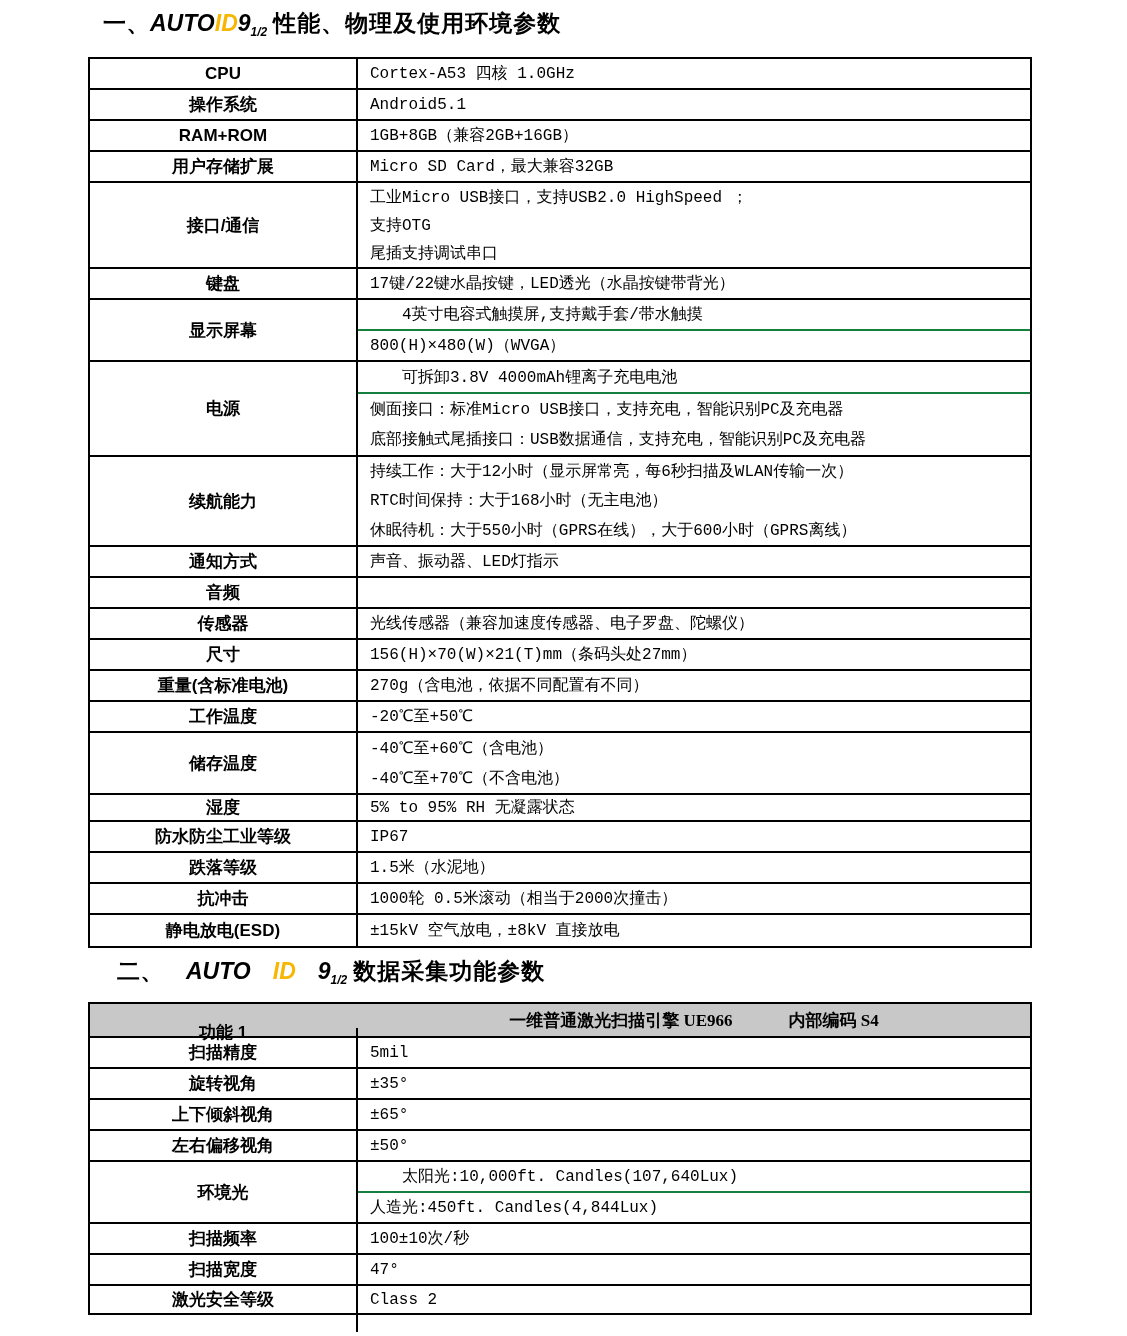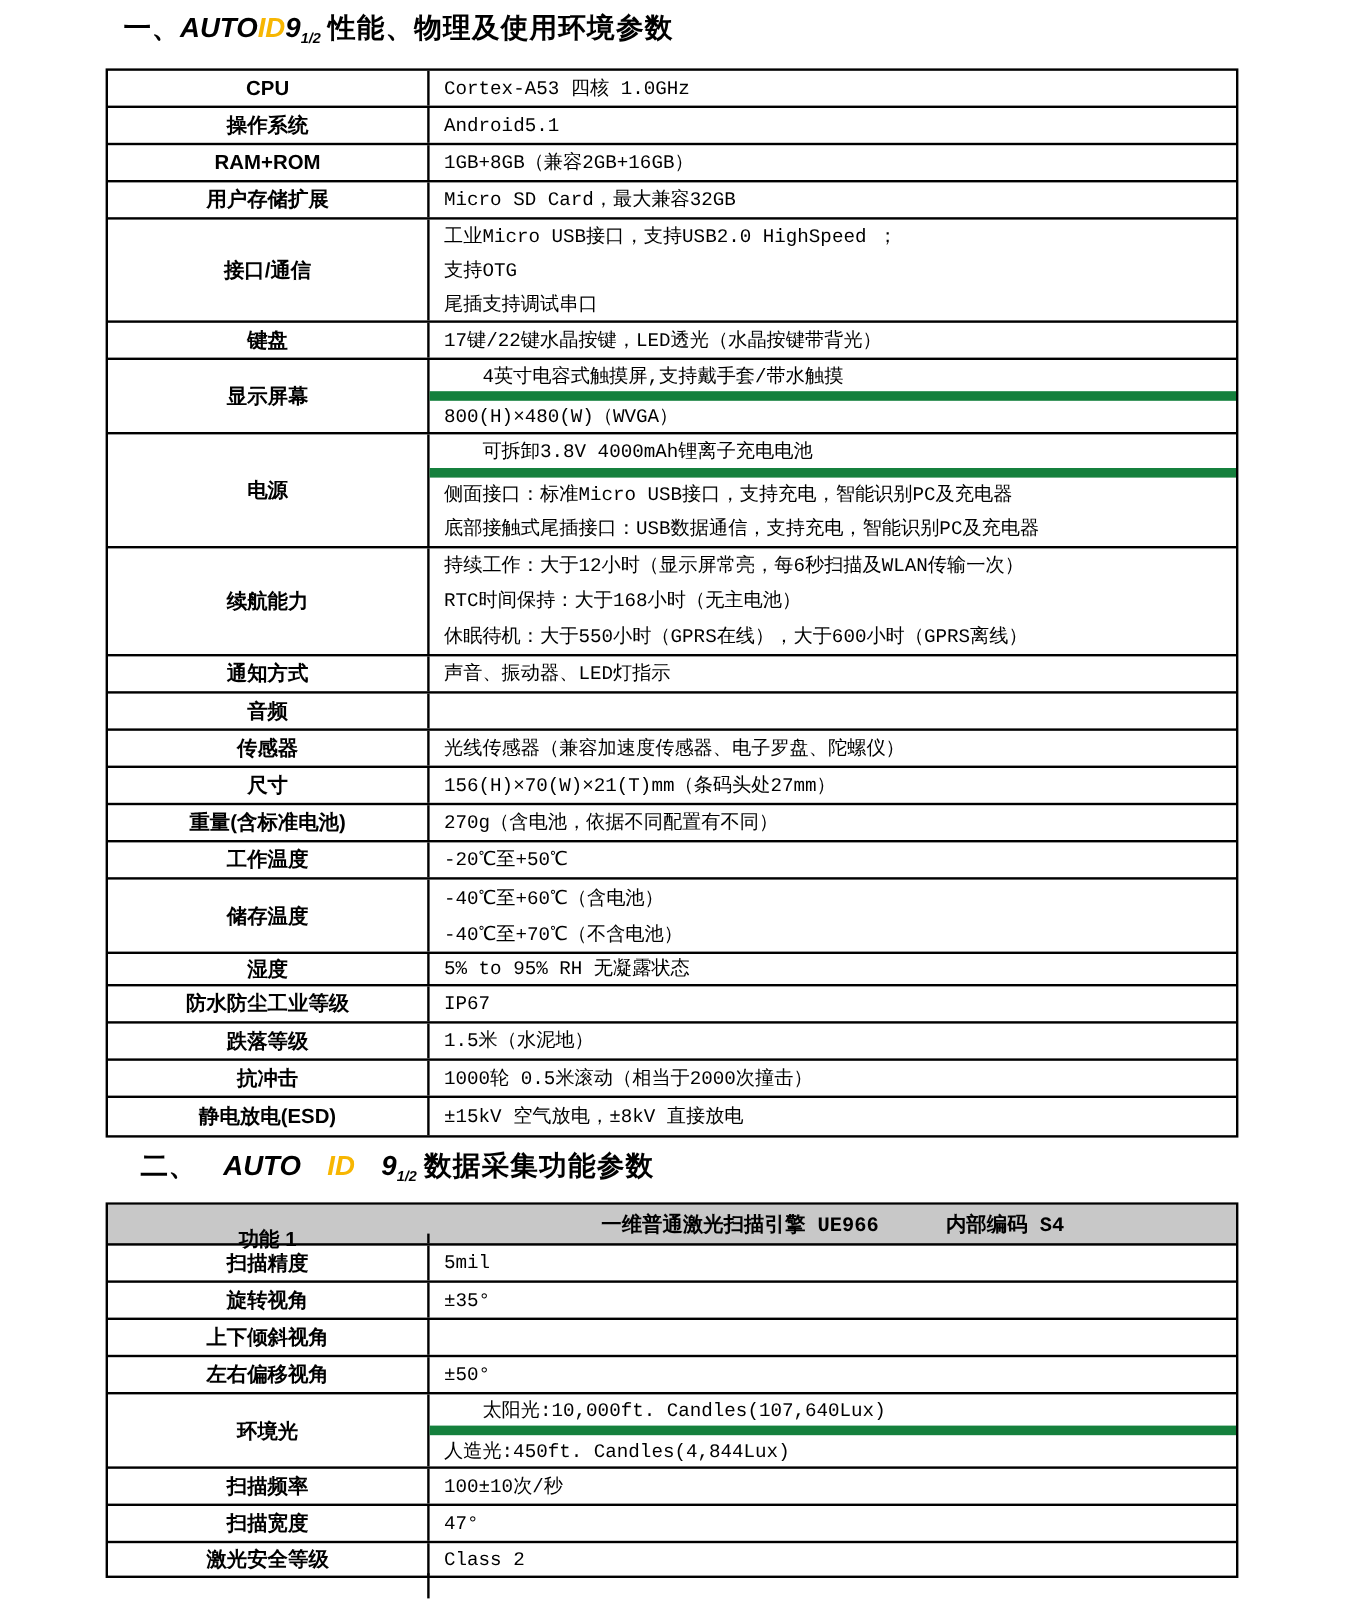--- a/index.html
+++ b/index.html
@@ -33,28 +33,28 @@
     display:flex;align-items:center;justify-content:center;
     font-weight:bold;font-size:17px;text-align:left;
     font-family:"Liberation Sans","DejaVu Sans",sans-serif;
   }
   .value{
     flex:1;display:flex;flex-direction:column;justify-content:center;
     font-family:"Liberation Mono","DejaVu Sans Mono",monospace;
     font-size:16px;
   }
   .ln,.sub{flex:1;display:flex;align-items:center;padding-left:12px;box-sizing:border-box;}
-  .sub.div{border-bottom:8px solid #15803d;padding-left:44px;}
+  .sub.div{border-bottom:2px solid #15803d;padding-left:44px;}
   .subgroup{flex:2;display:flex;flex-direction:column;text-align:right;}
   
   .hdr{background:#c8c8c8;}
   .hdr .label{font-size:17px;margin-top:24px;}
   .hdr .value{flex-direction:row;align-items:center;justify-content:center;
     font-weight:bold;font-size:17px;
-    font-family:Liberation Mono, monospace;}
+    font-family:Liberation Serif, serif;}
   .hdr .value .gap{display:inline-block;width:56px;}
   
   .tail-line{position:absolute;left:356px;top:1311px;width:2px;height:21px;background:#000;}
 </style>
 </head>
 <body>
 
 <div class="heading" id="h1">
   <span class="num">一、</span><span class="brand">AUTO</span><span class="brand" style="color: rgb(247, 182, 2);">ID</span><span class="brand">9</span><sub>1/2</sub><span class="rest">性能、物理及使用环境参数</span>
 </div>
@@ -241,20 +241,23 @@
 
   <div class="row" style="height:31px">
     <div class="cell label">旋转视角</div>
     <div class="cell value">
         <div class="ln">±35°</div>
       </div>
   </div>
 
   <div class="row" style="height:31px">
     <div class="cell label">上下倾斜视角</div>
+    <div class="cell value">
+        <div class="ln">±65°</div>
+      </div>
   </div>
 
   <div class="row" style="height:31px">
     <div class="cell label">左右偏移视角</div>
     <div class="cell value">
         <div class="ln">±50°</div>
       </div>
   </div>
 
   <div class="row" style="height:62px">

